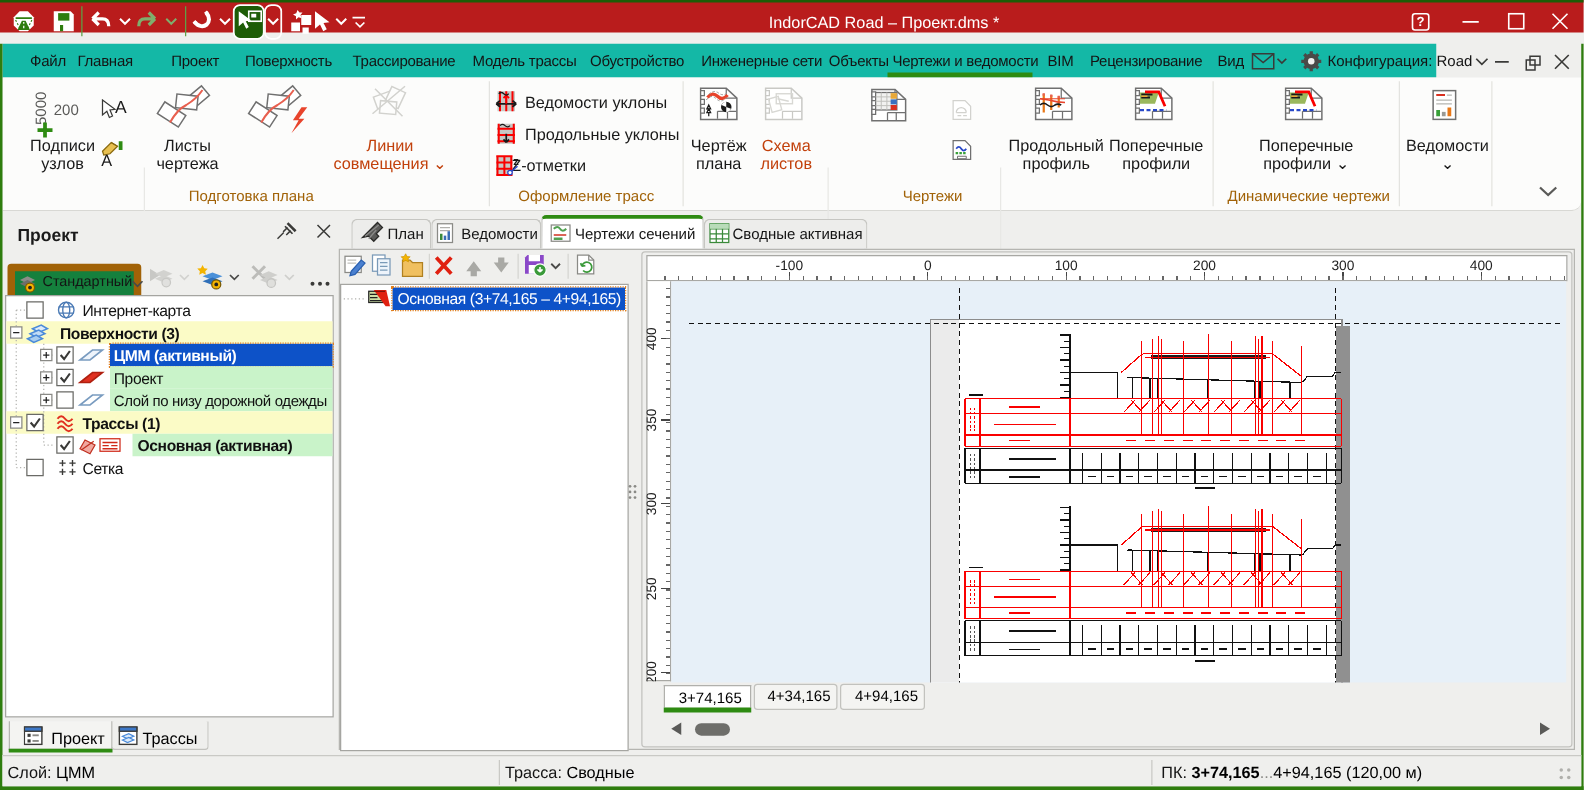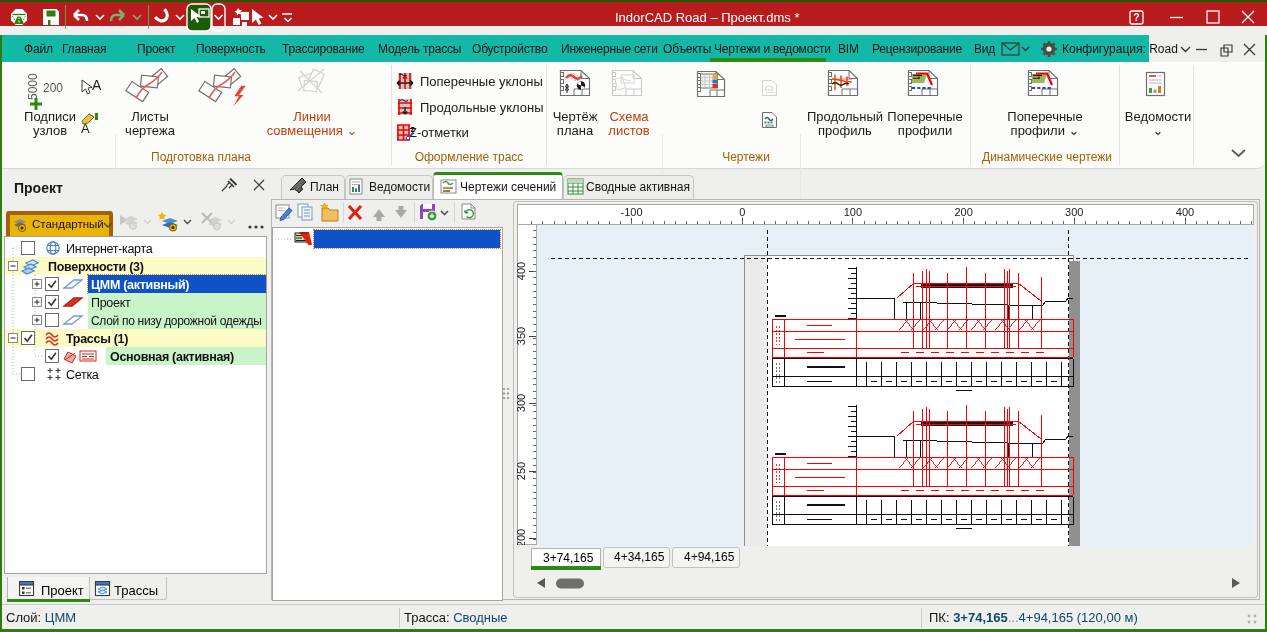--- a/index.html
+++ b/index.html
@@ -17,21 +17,21 @@
 
 #ribbon { position:absolute; left:2px; top:62px; width:1263px; height:107px; background:#fcfcfb; border-bottom:1px solid #d8d8d4; border-radius:0 0 8px 0; }
 .rsep { position:absolute; top:3px; width:1px; height:100px; background:#e3e3e0; }
 .rlabel { position:absolute; top:88px; font-size:12px; color:#a16207; width:200px; text-align:center; }
 .rbtn-text { position:absolute; font-size:13px; color:#1a1a1a; text-align:center; line-height:14px; white-space:nowrap; }
 .gray { color:#c2410c; }
 #statusbar { position:absolute; left:2px; top:604px; width:1263px; height:25px; background:#efefed; border-top:1px solid #c9c9c5; font-size:13px; color:#141414; }
 #winborder-l { position:absolute; left:0; top:35px; width:2px; height:597px; background:#2e7d0e; }
 #winborder-r { position:absolute; right:0; top:35px; width:2px; height:597px; background:#2e7d0e; }
 #winborder-b { position:absolute; left:0; top:629px; width:1267px; height:3px; background:#2e7d0e; }
-.blue { color:#0c4a6e;margin-top:12px; }
+.blue { color:#000000;margin-top:12px; }
 .tl { font-size:12.5px; letter-spacing:-0.3px; color:#111; white-space:nowrap; line-height:18px; height:18px; }
 .tabtxt { position:absolute; font-size:12px; color:#141414; white-space:nowrap; }
 </style>
 </head>
 <body>
 
 <div id="titlebar">
   <div class="topline"></div>
   <div id="title-text">IndorCAD Road – Проект.dms&nbsp;*</div>
   <svg class="abs" style="left:0;top:0" width="600" height="35" viewBox="0 0 600 35">
@@ -154,21 +154,21 @@
   <div class="rsep" style="left:1191px"></div>
   <div class="rlabel" style="left:99px">Подготовка плана</div>
   <div class="rlabel" style="left:367px">Оформление трасс</div>
   <div class="rlabel" style="left:644px">Чертежи</div>
   <div class="rlabel" style="left:945px">Динамические чертежи</div>
 
   <div class="rbtn-text" style="left:8px;top:48px;width:80px">Подписи<br>узлов</div>
   <div class="rbtn-text" style="left:108px;top:48px;width:80px">Листы<br>чертежа</div>
   <div class="rbtn-text gray" style="left:255px;top:48px;width:110px">Линии<br>совмещения ⌄</div>
 
-  <div class="rbtn-text" style="left:418px;top:13px;text-align:left">Поперечные уклоны</div>
+  <div class="rbtn-text" style="left:418px;top:13px;text-align:left">Ведомости уклоны</div>
   <div class="rbtn-text" style="left:418px;top:39px;text-align:left">Продольные уклоны</div>
   <div class="rbtn-text" style="left:407px;top:64px;text-align:center">Z-отметки</div>
 
   <div class="rbtn-text" style="left:533px;top:48px;width:80px">Чертёж<br>плана</div>
   <div class="rbtn-text gray" style="left:587px;top:48px;width:80px">Схема<br>листов</div>
   <div class="rbtn-text" style="left:798px;top:48px;width:90px">Продольный<br>профиль</div>
   <div class="rbtn-text" style="left:878px;top:48px;width:90px">Поперечные<br>профили</div>
 
   <div class="rbtn-text" style="left:998px;top:48px;width:90px">Поперечные<br>профили ⌄</div>
   <div class="rbtn-text" style="left:1113px;top:48px;width:86px">Ведомости<br>⌄</div>
@@ -179,21 +179,21 @@
   <svg class="abs" style="left:218px;top:8px" width="46" height="18" viewBox="0 0 46 18">
     <g stroke="#3a3a38" stroke-width="1.2" fill="none">
       <path d="M2 14 L7 9"></path>
       <path d="M6.5 8.5 l3.5 -3.5 M9 11 l3.5 -3.5"></path>
       <path d="M8 4 l6 6" stroke-width="1.4"></path>
       <path d="M10 1.5 l6.5 6.5" stroke-width="2"></path>
       <path d="M34 3 l10 10 M44 3 l-10 10"></path>
     </g>
   </svg>
 
-  <div class="abs" style="left:4px;top:42px;width:107px;height:35px;background:#eab308;border:4px solid #a16207;border-radius:3px">
+  <div class="abs" style="left:4px;top:42px;width:107px;height:35px;background:#15803d;border:6px solid #a16207;border-radius:3px">
     <svg class="abs" style="left:2px;top:2px" width="17" height="16" viewBox="0 0 17 16">
       <g fill="#8c8c88">
           <polygon points="2,5 8,2 14,5 8,8"></polygon>
           <polygon points="2,8 8,5 14,8 8,11" fill="#6e6e6a"></polygon>
         </g>
       <circle cx="10" cy="11" r="3.6" fill="#f4b400" stroke="#7a5a00"></circle>
         <circle cx="10" cy="11" r="1.5" fill="#222"></circle>
     </svg>
     <span class="abs" style="left:22px;top:3px;font-size:11.5px;color:#141414">Стандартный</span>
     <svg class="abs" style="left:93px;top:7px" width="10" height="7">
@@ -438,20 +438,21 @@
     <div class="abs" style="left:41px;top:2px;width:186px;height:18px;background:#0d52c8;outline:1px dotted #e08020"></div>
     <svg class="abs" style="left:0;top:0" width="40" height="22" viewBox="0 0 40 22">
       <path d="M2 11 h18" stroke="#b0b0ac" stroke-dasharray="1 2"></path>
       <g transform="translate(22,4)">
         <rect x="0" y="1" width="13" height="9" fill="#cfe0a8" stroke="#222"></rect>
         <path d="M1 3.5 h11 M1 6 h6 M1 8.5 h11" stroke="#222" stroke-width="1"></path>
         <path d="M4 0 L14 0 L17 13 L13.5 13 Z" fill="#e02010"></path>
         <path d="M4.5 1 L13 1" stroke="#801008"></path>
       </g>
     </svg>
+    <span class="abs tl" style="left:45px;top:2px;color:#fff;font-size:12.5px">Основная (3+74,165 – 4+94,165)</span>
   </div>
 
   <svg class="abs" style="left:231px;top:215px" width="8" height="13">
       <g fill="#8a8a86">
         <circle cx="2" cy="2" r="1.1"></circle>
         <circle cx="6" cy="2" r="1.1"></circle>
         <circle cx="2" cy="6.5" r="1.1"></circle>
         <circle cx="6" cy="6.5" r="1.1"></circle>
         <circle cx="2" cy="11" r="1.1"></circle>
         <circle cx="6" cy="11" r="1.1"></circle>

